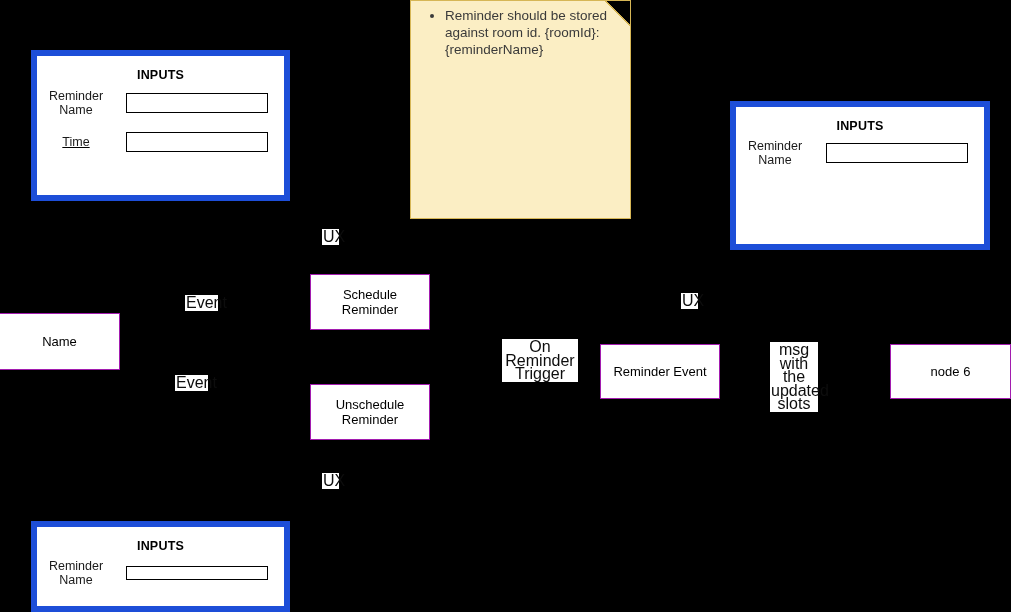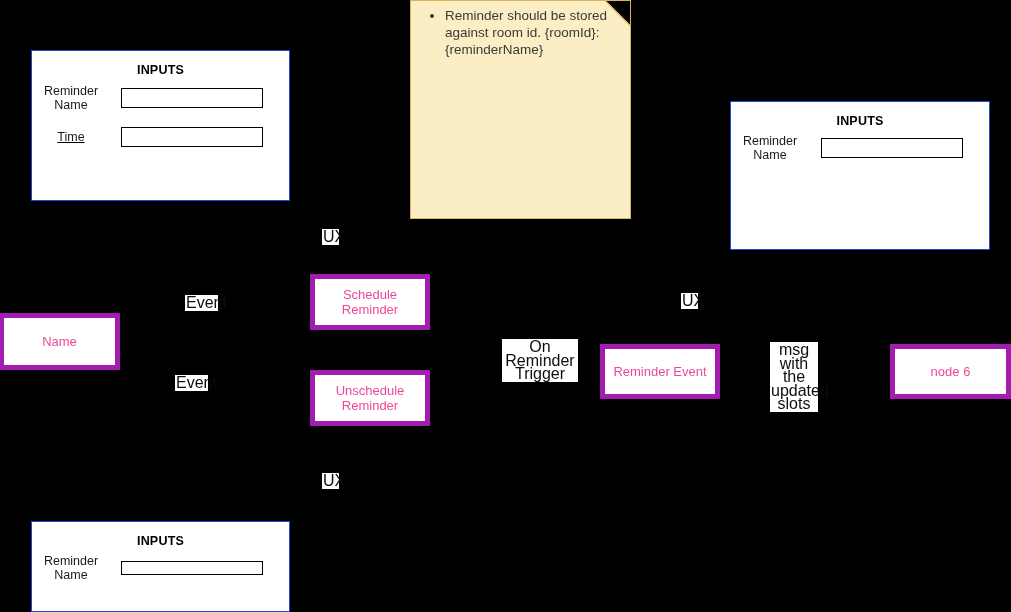--- a/index.html
+++ b/index.html
@@ -14,37 +14,37 @@
     background: #000000;
     overflow: hidden;
     font-family: "Liberation Sans", sans-serif;
   }
 
   
   .node {
     position: absolute;
     box-sizing: border-box;
     background: #ffffff;
-    border: 5px solid #a21caf;
-    color: #ec4899;
+    border: 1px solid #a21caf;
+    color: #000000;
     display: flex;
     align-items: center;
     justify-content: center;
     text-align: center;
     font-size: 13px;
     line-height: 15px;
     white-space: pre-line;
   }
 
   
   .form-card {
     position: absolute;
     box-sizing: border-box;
     background: #ffffff;
-    border: 1px solid #1d4ed8;
+    border: 6px solid #1d4ed8;
     overflow: hidden;
   }
   .form-title {
     text-align: center;
     font-size: 12.5px;
     font-weight: bold;
     color: #000000;
     margin-top: 12px;
     letter-spacing: 0.2px;
   }
@@ -163,21 +163,21 @@
 Name</div>
       <input class="form-input" type="text" style="width: 142px; margin-left: 11px; height: 14px;" value="">
     </div>
   </div>
 
   <div class="node" style="left:-1px; top:313px; width:121px; height:57px;">Name</div>
 
   <div class="node" style="left:310px; top:274px; width:120px; height:56px;">Schedule
 Reminder</div>
 
-  <div class="node" style="left:310px; top:370px; width:120px; height:56px;">Unschedule
+  <div class="node" style="left:310px; top:384px; width:120px; height:56px;">Unschedule
 Reminder</div>
 
   <div class="node" style="left:600px; top:344px; width:120px; height:55px;">Reminder Event</div>
 
   <div class="node" style="left:890px; top:344px; width:121px; height:55px;">node 6</div>
 
   <div class="edge-label" style="left:322px; top:229px; width:17px;">UX</div>
 
   <div class="edge-label" style="left:185px; top:295px; width:33px;">Event</div>
 

